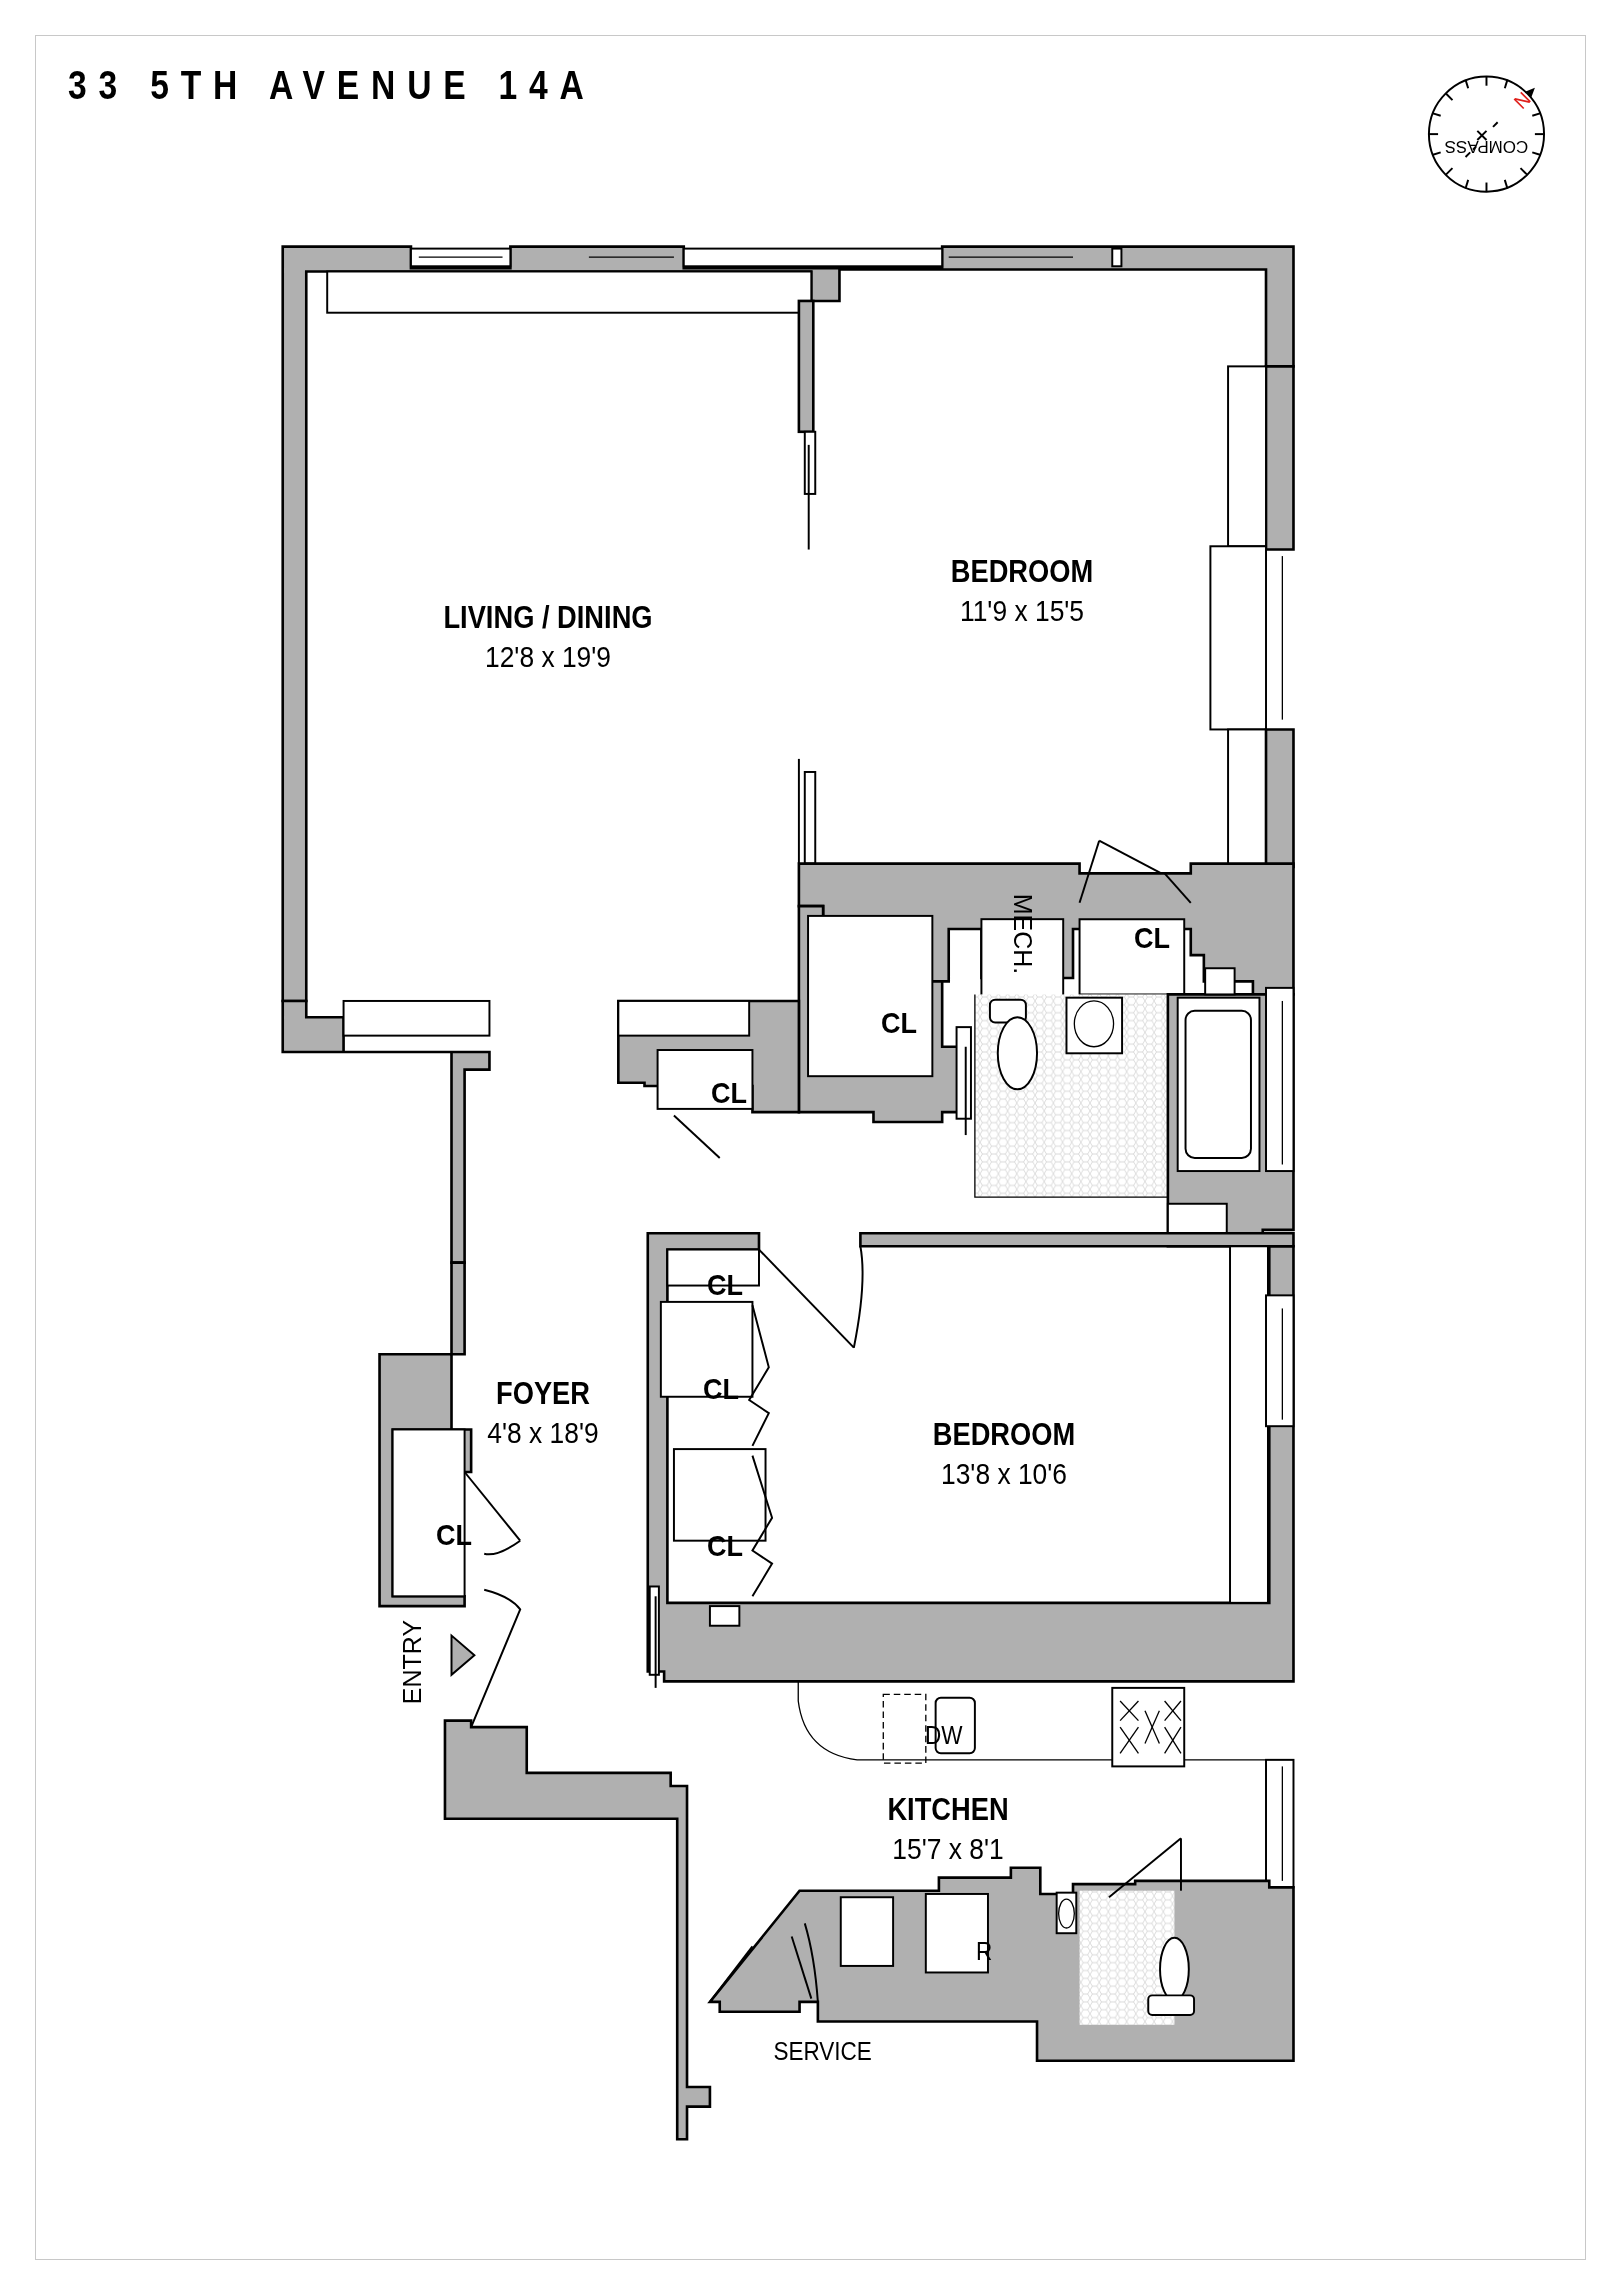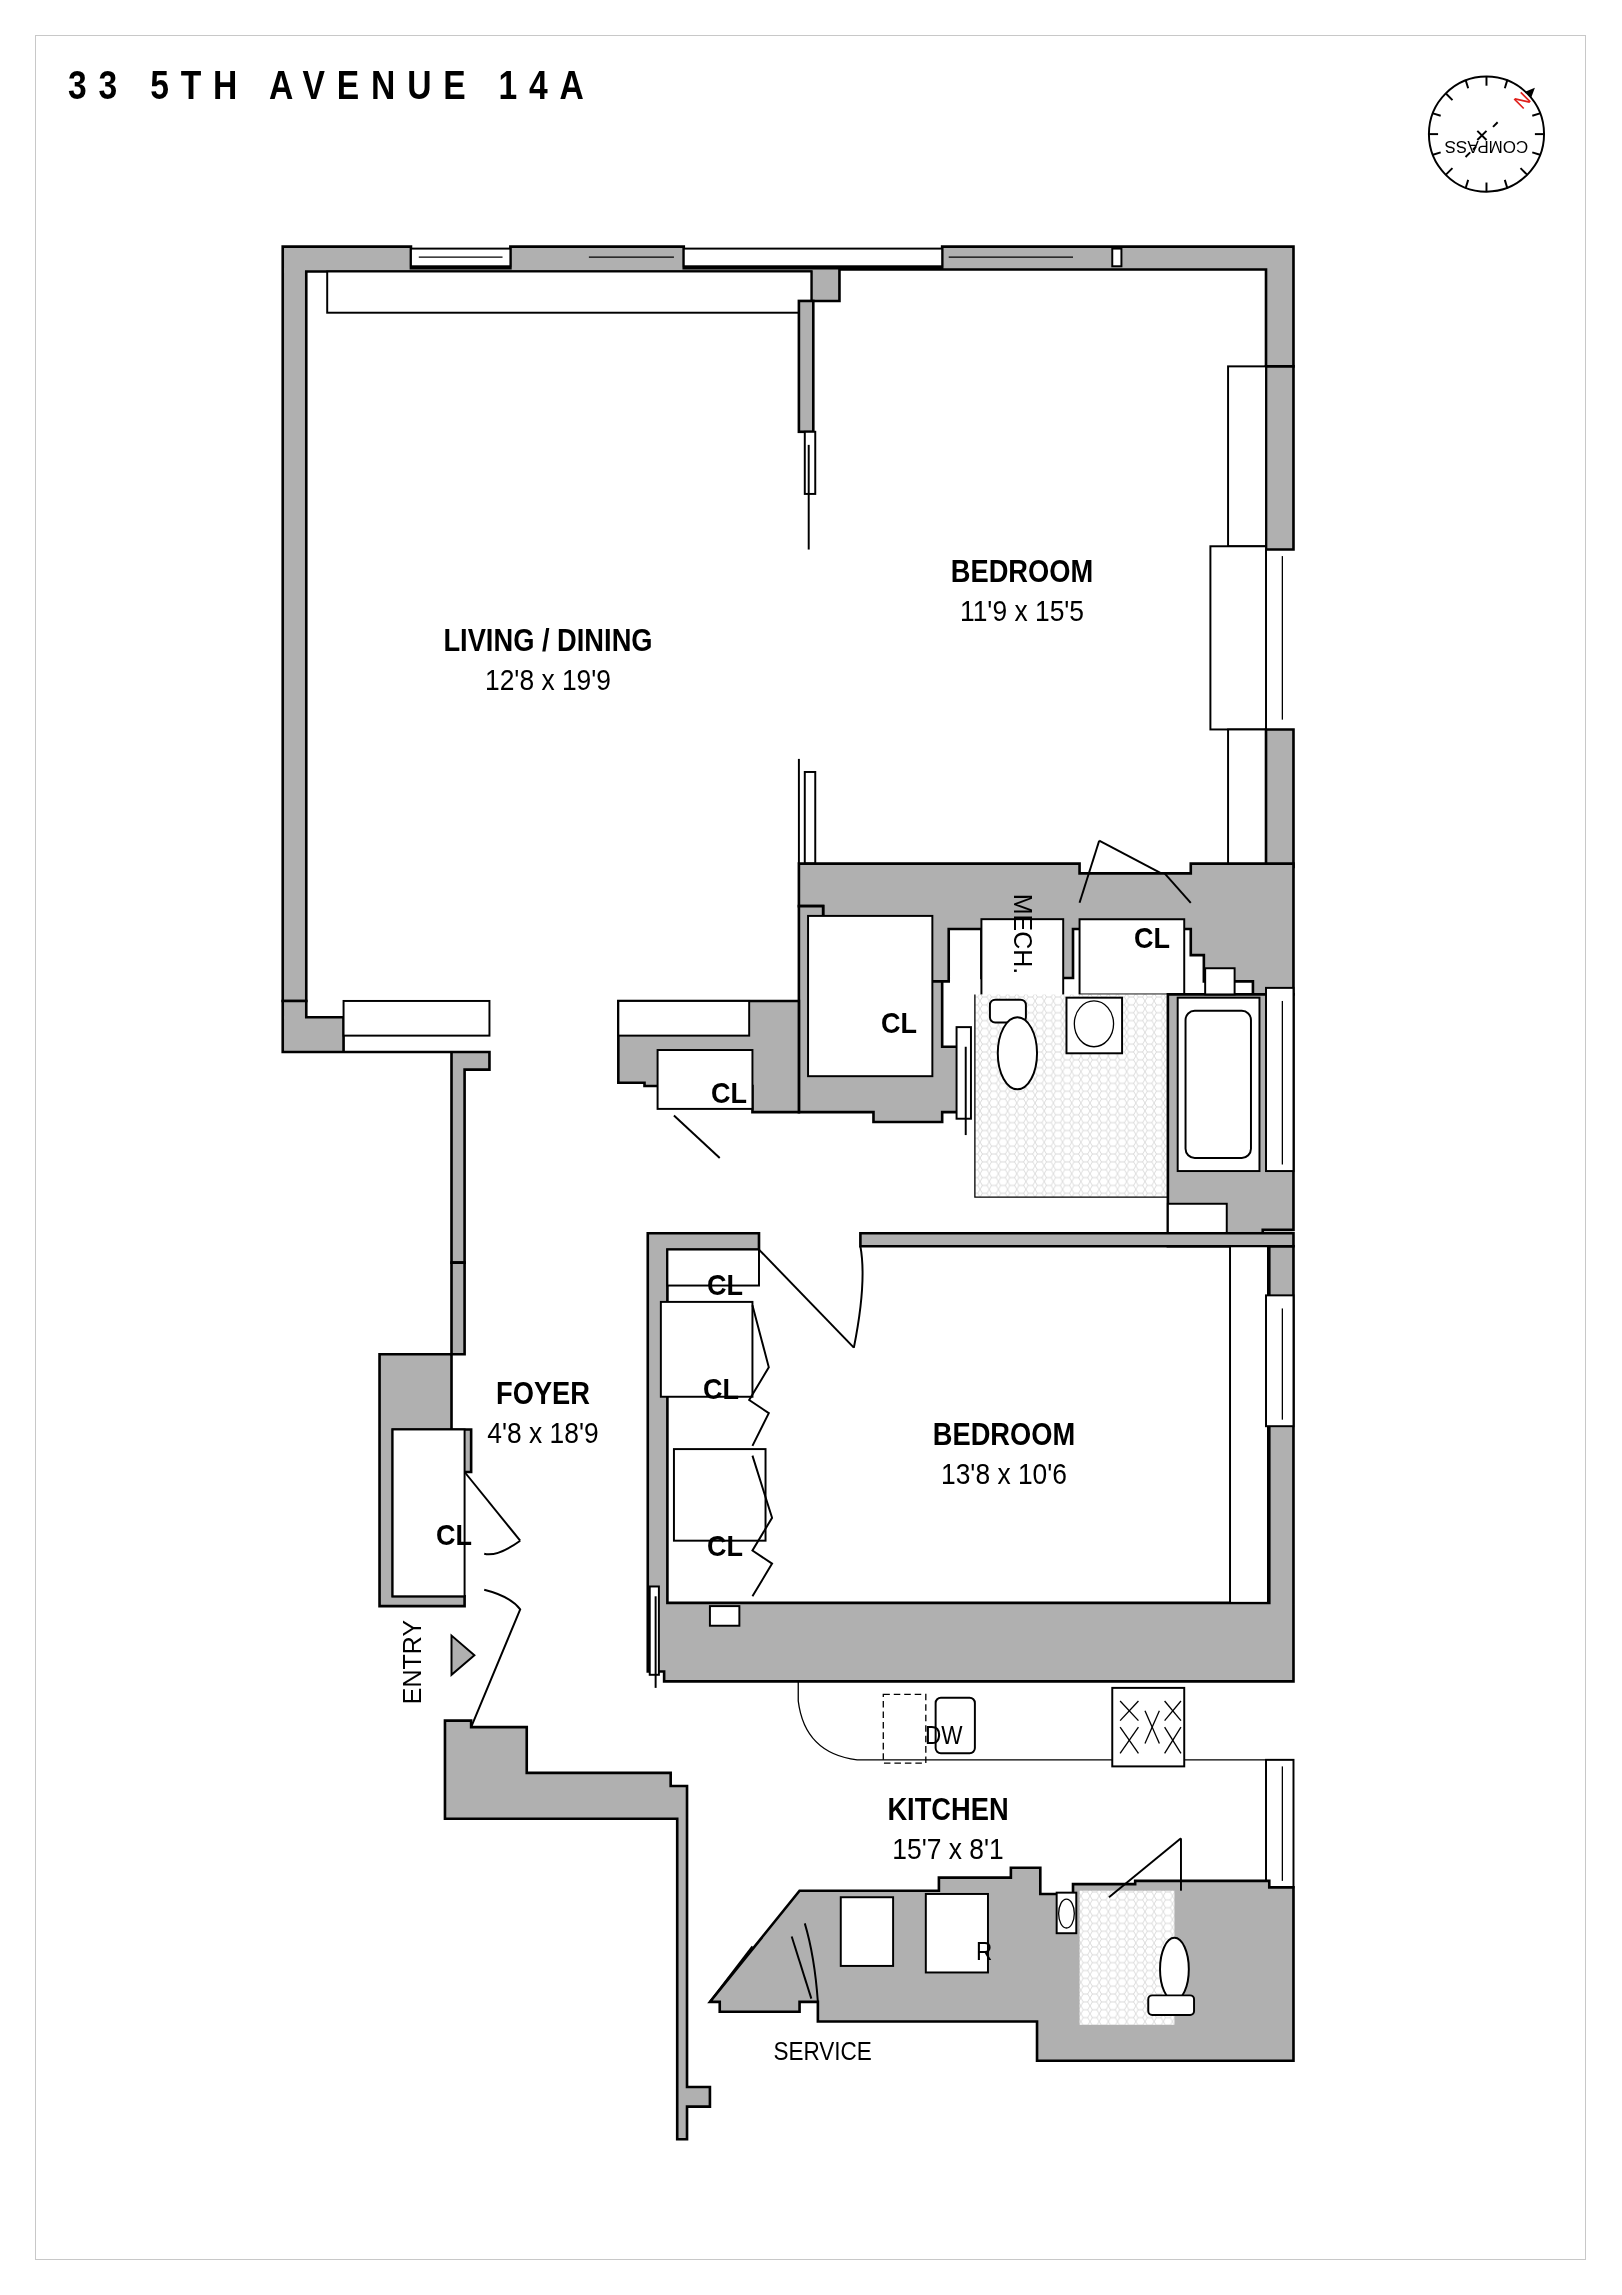--- a/index.html
+++ b/index.html
@@ -180,21 +180,21 @@
   <ellipse class="thin" cx="1630" cy="2925" rx="12" ry="22"></ellipse>
   <ellipse class="white" cx="1795" cy="3010" rx="22" ry="48"></ellipse>
   <rect class="white" x="1755" y="3050" width="70" height="30" rx="6"></rect>
   <line class="line" x1="1085" y1="3060" x2="1150" y2="2975"></line>
   <path class="line" d="M1230 2940 Q1245 2990 1250 3060"></path>
   <line class="line" x1="1210" y1="2960" x2="1240" y2="3055"></line>
   <line class="line" x1="1695" y1="2900" x2="1805" y2="2810"></line>
   <line class="line" x1="1805" y1="2810" x2="1805" y2="2890"></line>
 </svg>
 
-<div class="lbl" style="left:548px; top:660px;">
+<div class="lbl" style="left:548px; top:637px;">
   <span class="room-name">LIVING / DINING</span>
   <span class="room-dim">12'8 x 19'9</span>
 </div>
 <div class="lbl" style="left:1022px; top:591px;">
   <span class="room-name">BEDROOM</span>
   <span class="room-dim">11'9 x 15'5</span>
 </div>
 <div class="lbl" style="left:1004px; top:1454px;">
   <span class="room-name">BEDROOM</span>
   <span class="room-dim">13'8 x 10'6</span>

